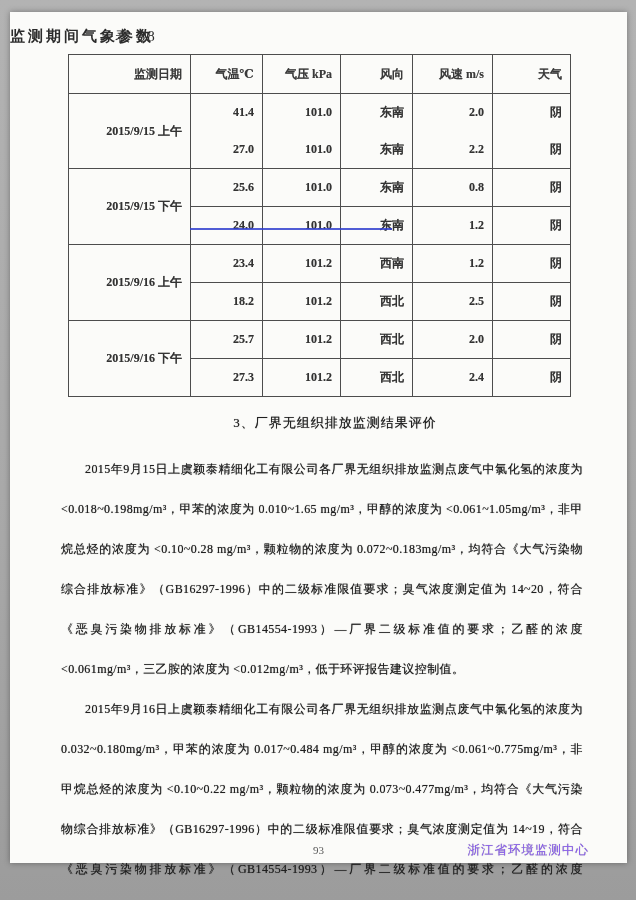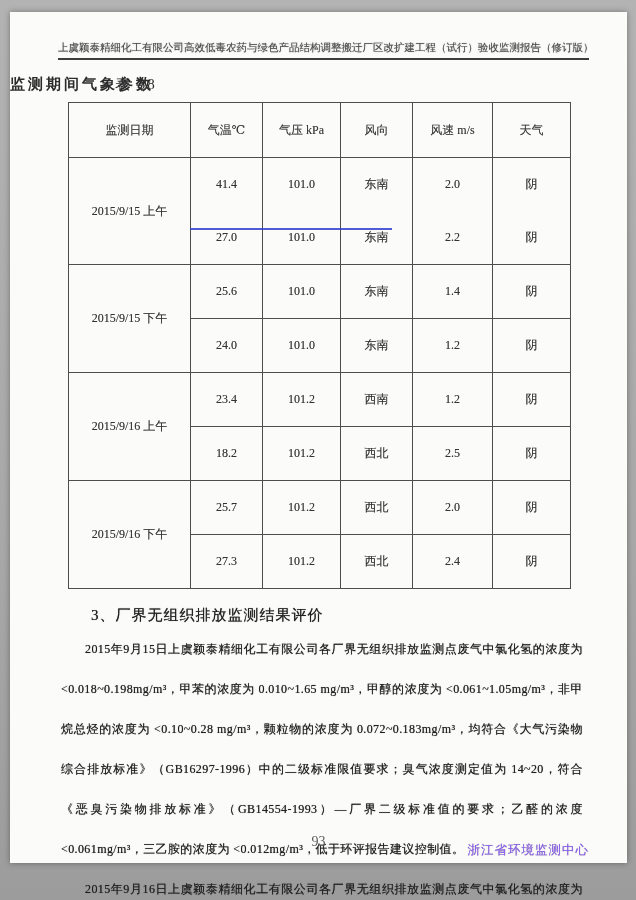--- a/index.html
+++ b/index.html
@@ -48,23 +48,23 @@
     margin: 7px 0 0 58px;
     border-collapse: collapse;
     width: 502px;
     table-layout: fixed;
     font-size: 12px;
     color: #333;
     text-shadow: 0 0 0.6px rgba(70,70,70,0.5);
   }
   .weather-table th, .weather-table td {
     border: 1px solid #4d4d4d;
-    text-align: center;
-    font-weight: normal;
-    padding: 16px;
+    text-align: right;
+    font-weight: bold;
+    padding: 8px;
     height: 21px;
     line-height: 21px;
     overflow: hidden;
   }
   .weather-table th { height: 22px; line-height: 22px; color: #3a3a3a; }
   .col-date { width: 122px; }
   .col-temp { width: 72px; }
   .col-press { width: 78px; }
   .col-dir { width: 72px; }
   .col-speed { width: 80px; }
@@ -76,59 +76,59 @@
     left: 180px; top: 216px;
     width: 202px; height: 2px;
     background: #3140cf;
     opacity: 0.85;
   }
   .content {
     padding: 0 44px 0 51px;
     color: #1f1f1f;
   }
   .section-heading {
-    margin: 17px 0 4px 0;
-    font-size: 15px;
+    margin: 17px 0 17px 0;
+    font-size: 13px;
     text-indent: 2em;
     letter-spacing: 1px;
     text-shadow: 0 0 0.7px rgba(30,30,30,0.8);
+    text-align: center;
   }
   .body-paragraph {
     margin: 0;
     font-size: 12px;
     line-height: 40px;
     text-align: justify;
     text-indent: 2em;
     letter-spacing: 0.4px;
     text-shadow: 0 0 0.7px rgba(30,30,30,0.75);
   }
   .page-number {
     position: absolute;
-    left: 0; right: 0; bottom: 13px;
+    left: 0; right: 0; bottom: 7px;
     text-align: center;
-    font-size: 14px;
+    font-size: 11px;
     color: #5a5a5a;
   }
   .footer-org {
     position: absolute;
     right: 38px; bottom: 4px;
     font-size: 12.5px;
     color: #8b5cf6;
     letter-spacing: 1px;
     text-shadow: 0 0 0.7px rgba(60,60,60,0.6);
   }
 </style>
 </head>
 <body>
 
 <div class="scan-frame"></div>
 
 <div class="page">
 
-  <div class="doc-header">上虞颖泰精细化工有限公司高效低毒农药与绿色产品结构调整搬迁厂区改扩建工程（试行）验收监测报告（修订版）</div>
 
   <div class="caption-row">
     <span class="caption-label">表 38</span>
     <span class="caption-title">监测期间气象参数</span>
   </div>
 
   <table class="weather-table">
     <colgroup>
       <col class="col-date">
         <col class="col-temp">
@@ -161,21 +161,21 @@
         <td>101.0</td>
         <td>东南</td>
         <td>2.2</td>
         <td>阴</td>
       </tr>
       <tr>
         <td rowspan="2">2015/9/15 下午</td>
         <td>25.6</td>
         <td>101.0</td>
         <td>东南</td>
-        <td>1.4</td>
+        <td>0.8</td>
         <td>阴</td>
       </tr>
       <tr>
         <td>24.0</td>
         <td>101.0</td>
         <td>东南</td>
         <td>1.2</td>
         <td>阴</td>
       </tr>
       <tr>

